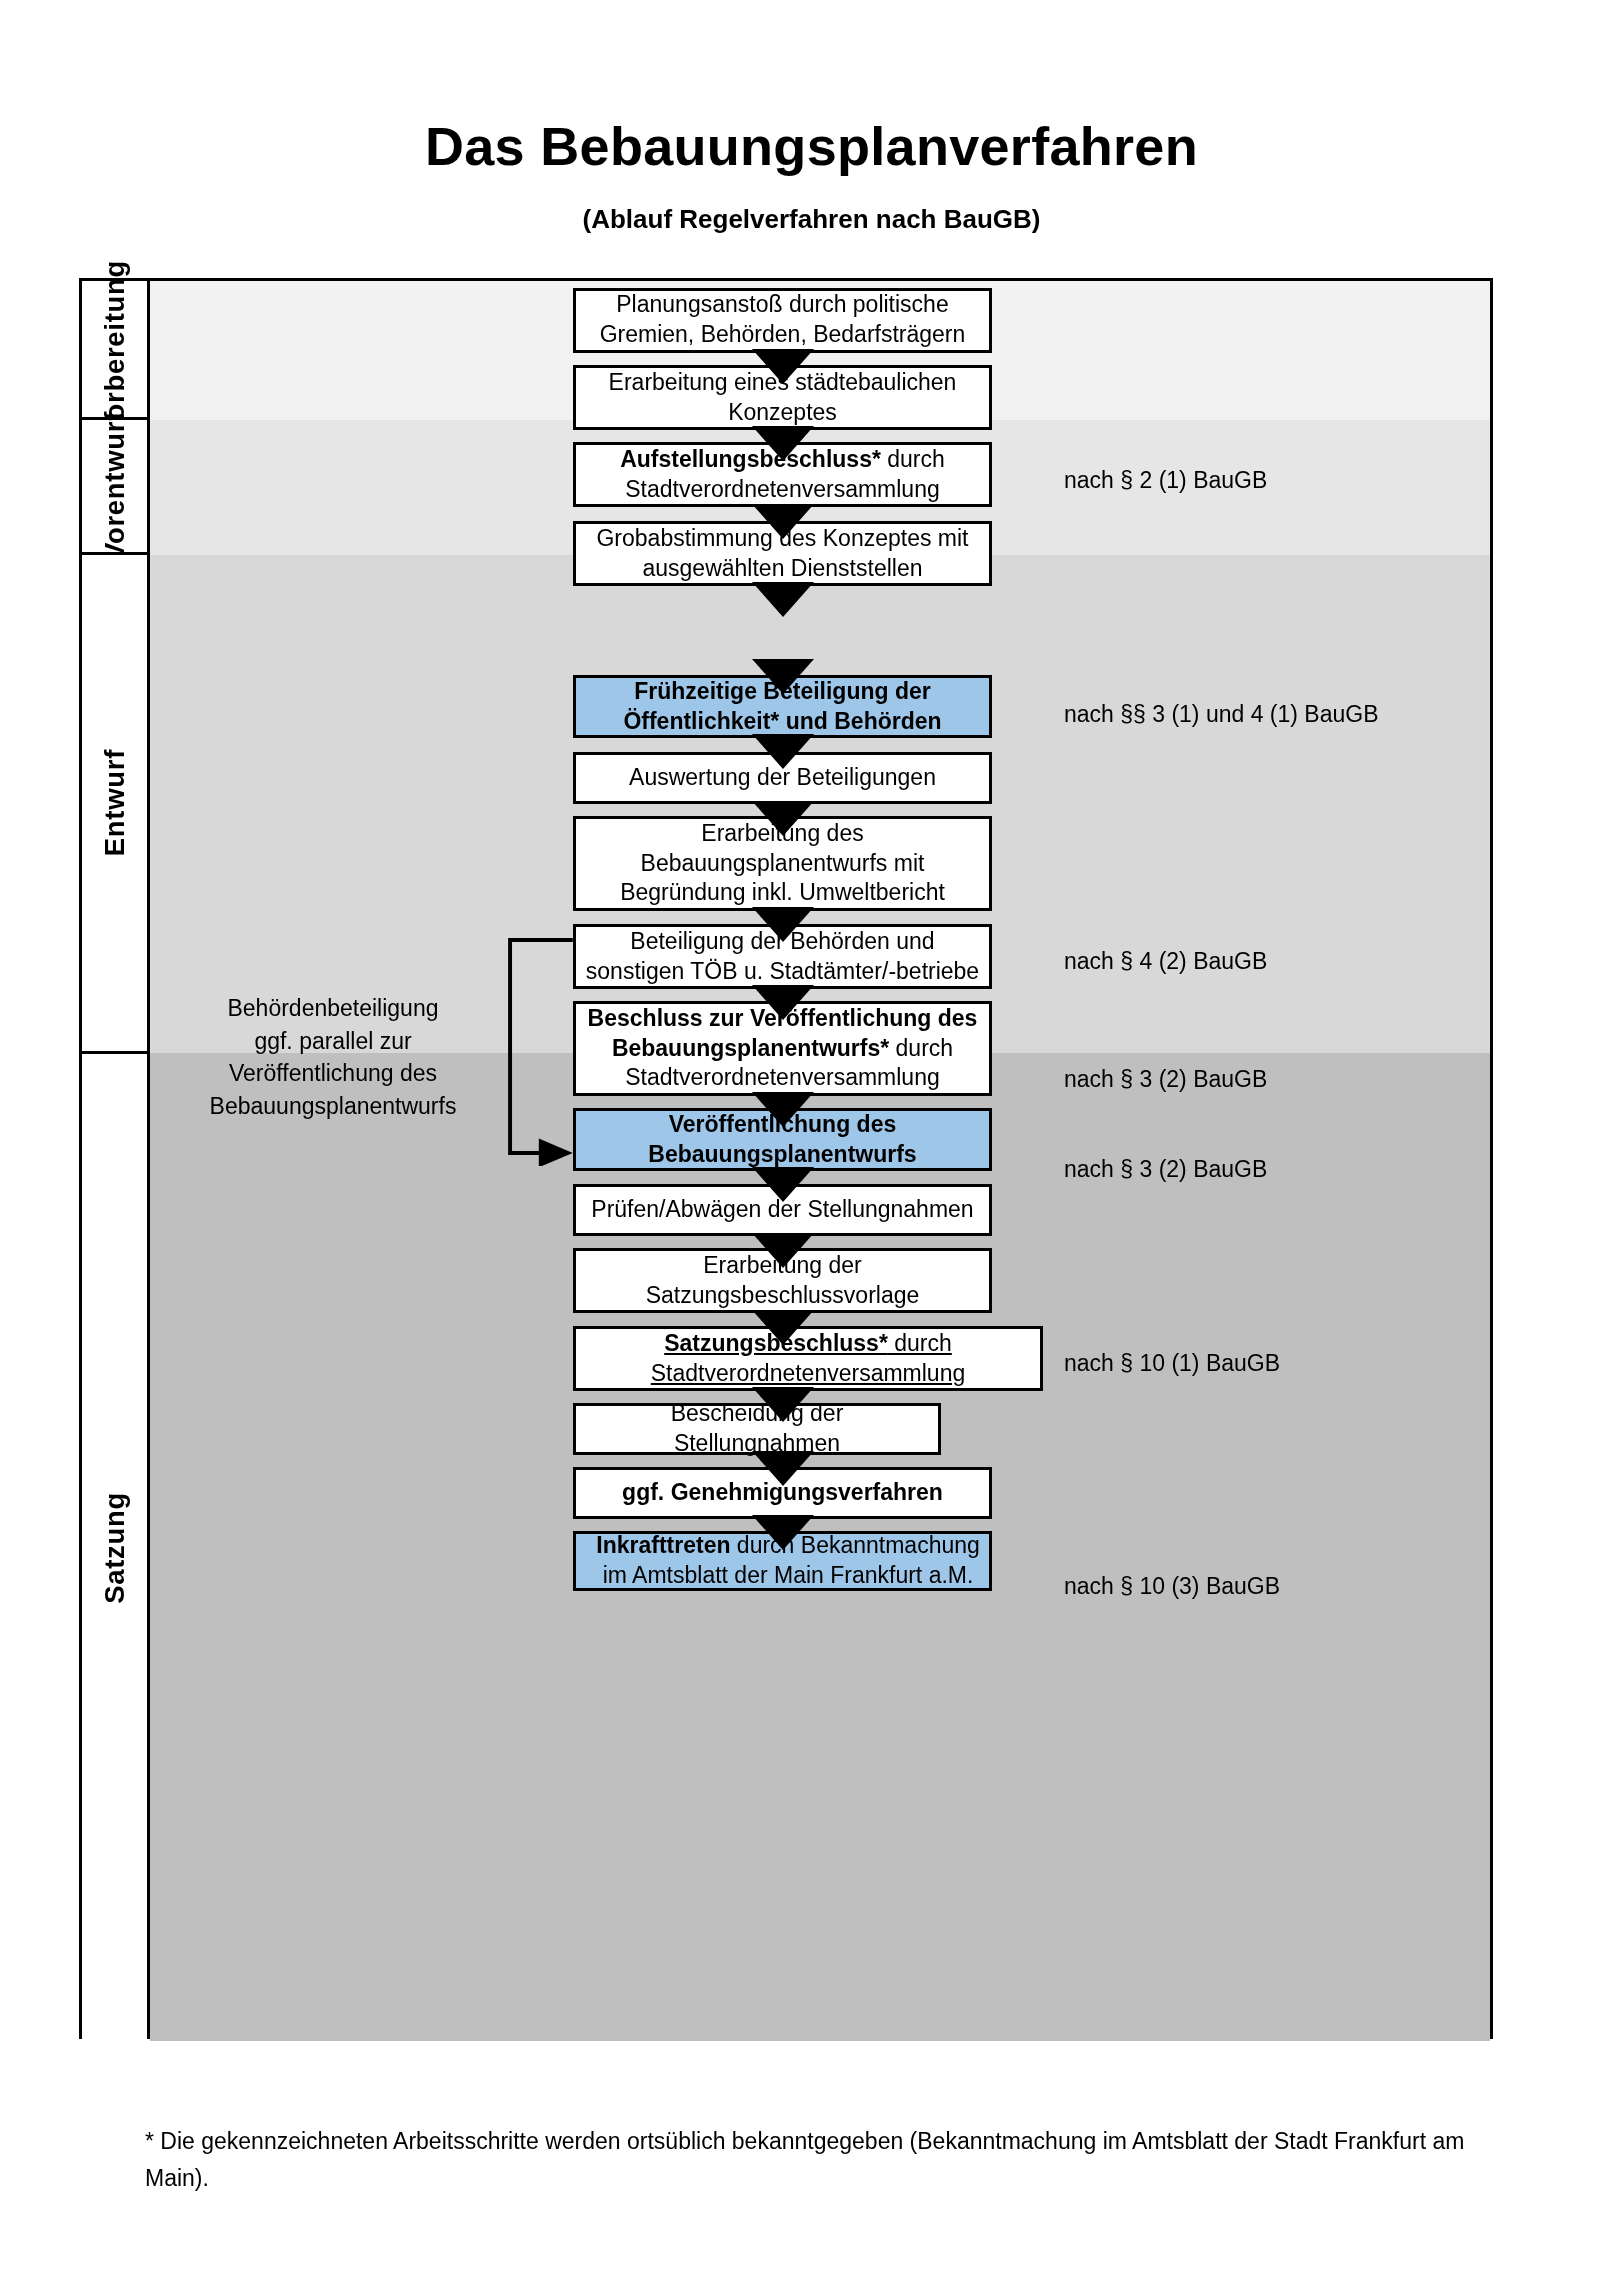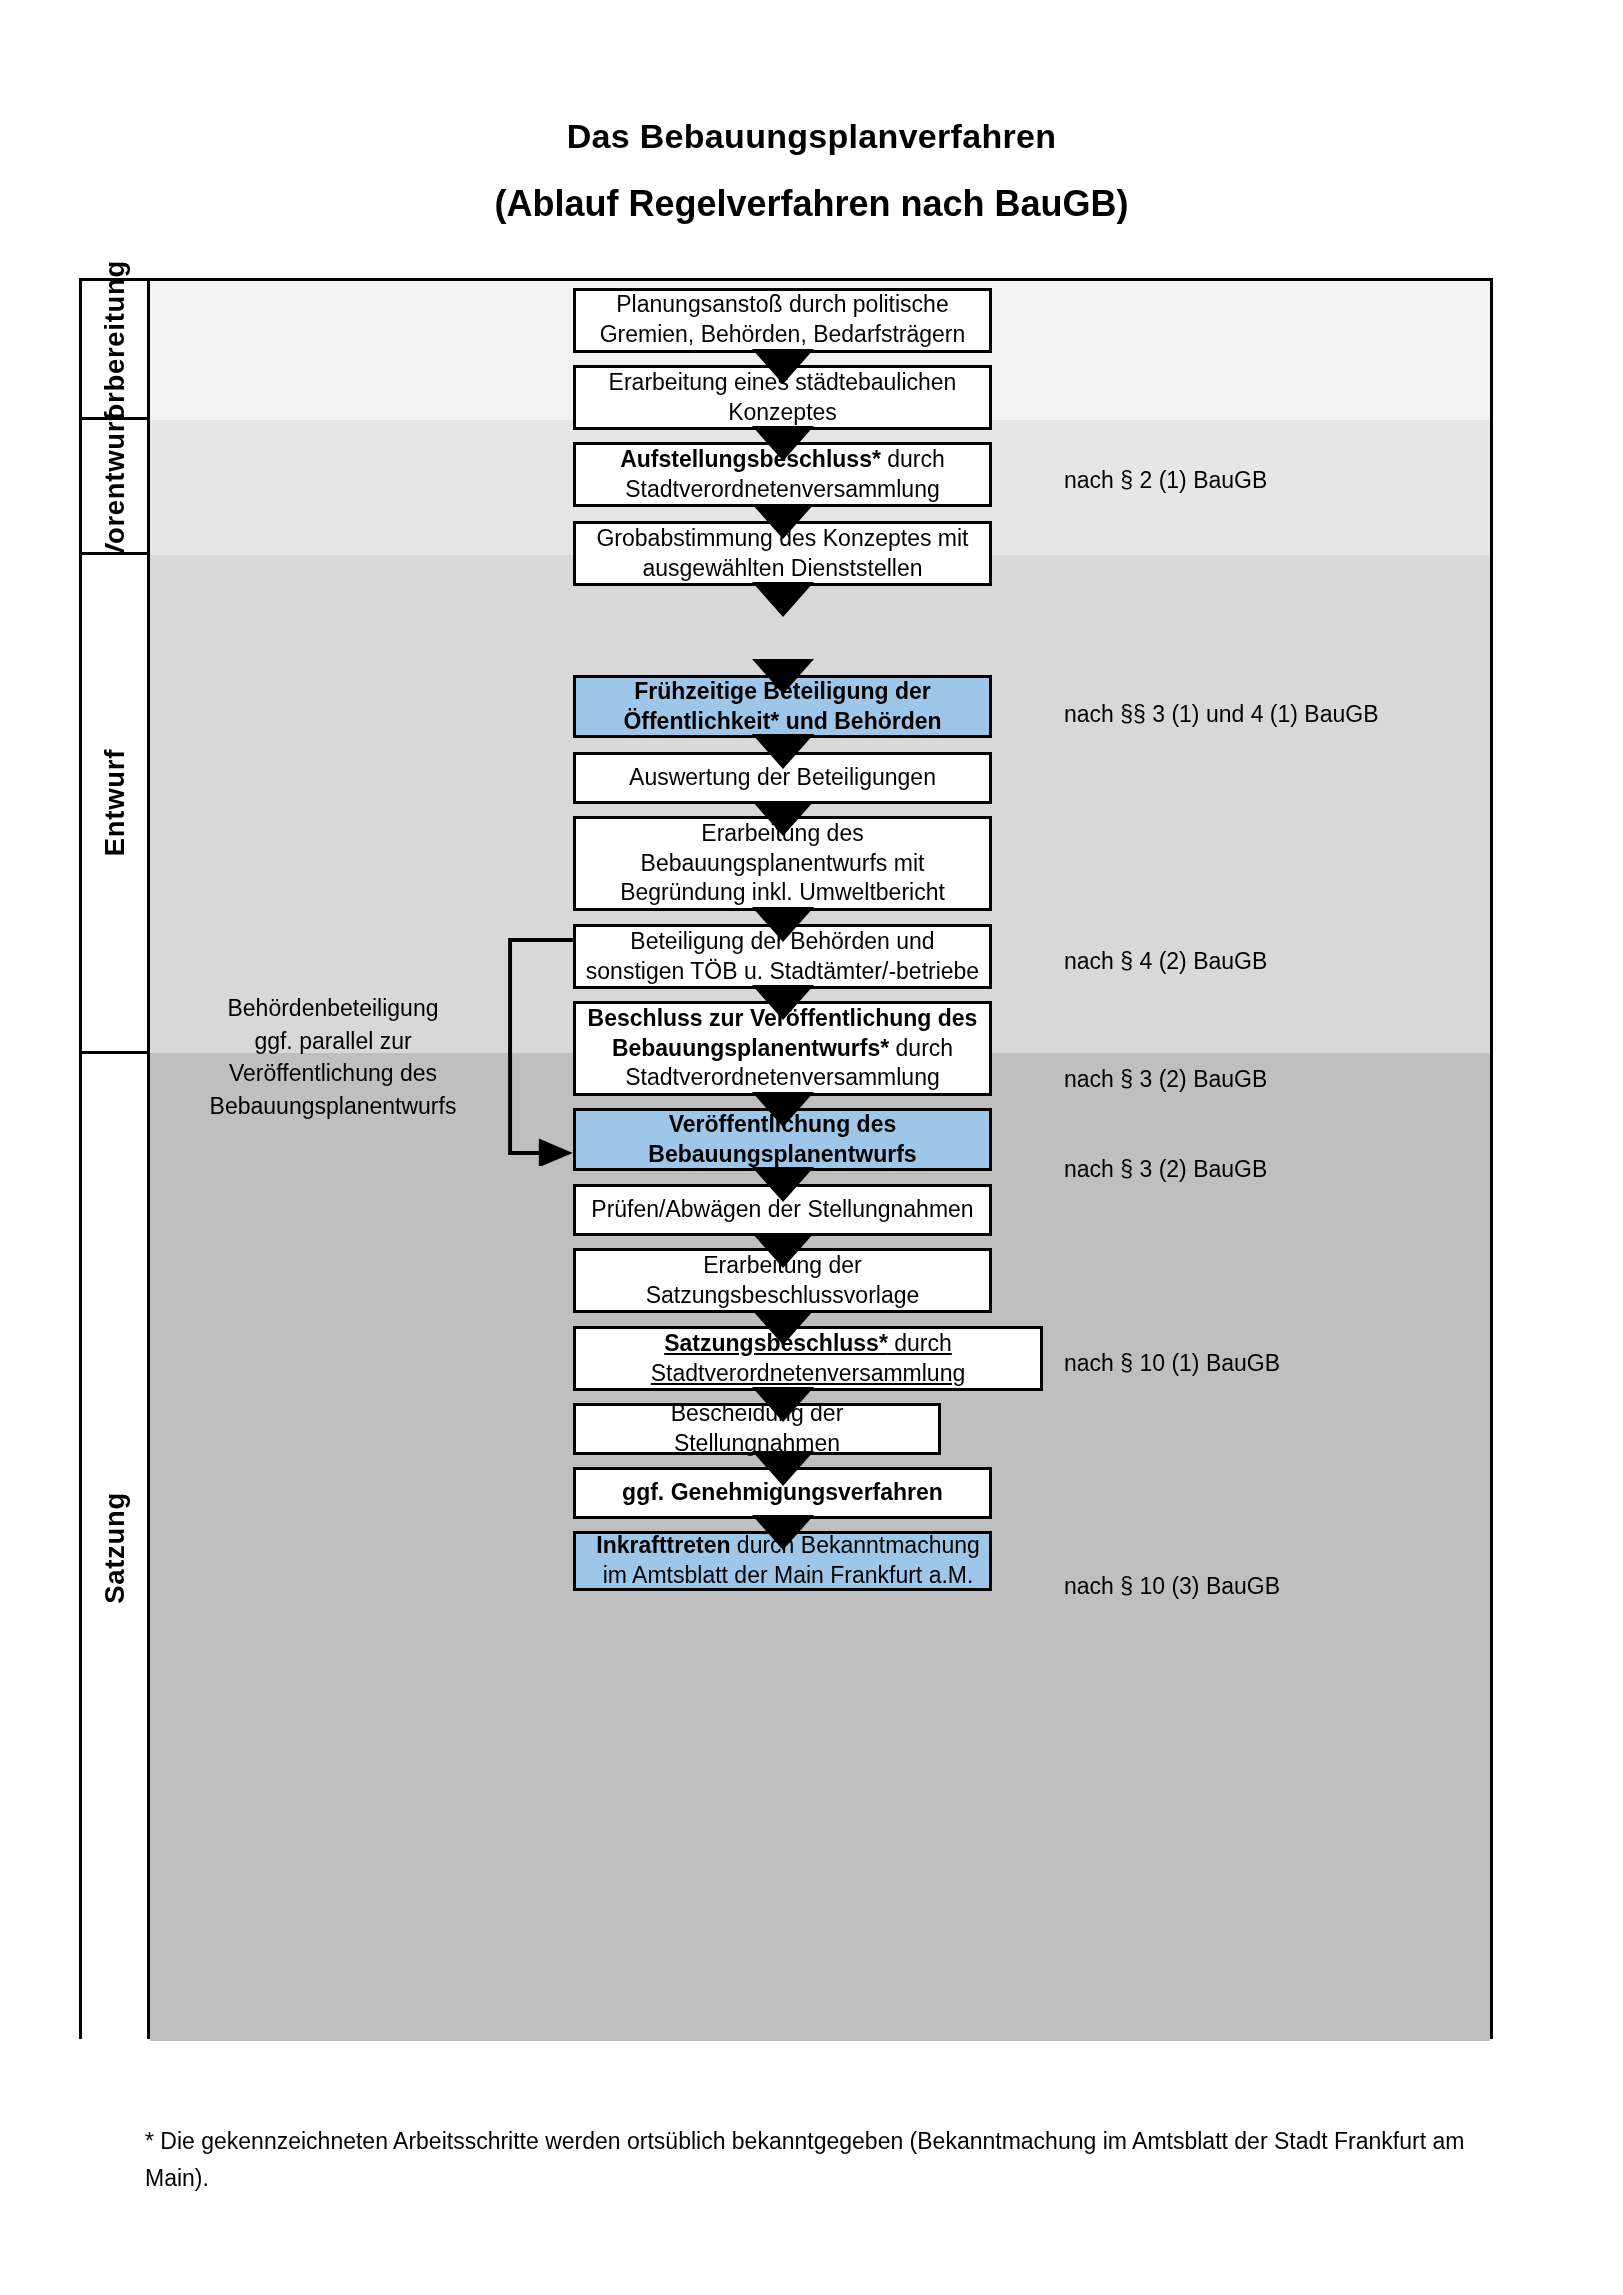--- a/index.html
+++ b/index.html
@@ -16,29 +16,29 @@
     overflow: hidden;
   }
 
   
   #header {
     position: absolute;
     left: 0; top: 0; width: 1623px;
   }
   #main-title {
     text-align: center;
-    font-size: 34px;
+    font-size: 54px;
     font-weight: bold;
     letter-spacing: 0.3px;
     margin-top: 119px;
     line-height: 1;
   }
   #sub-title {
     text-align: center;
-    font-size: 36px;
+    font-size: 26px;
     font-weight: bold;
     margin-top: 33px;
     line-height: 1;
   }
 
   
   #diagram-frame {
     position: absolute;
     left: 79px;
     top: 278px;

